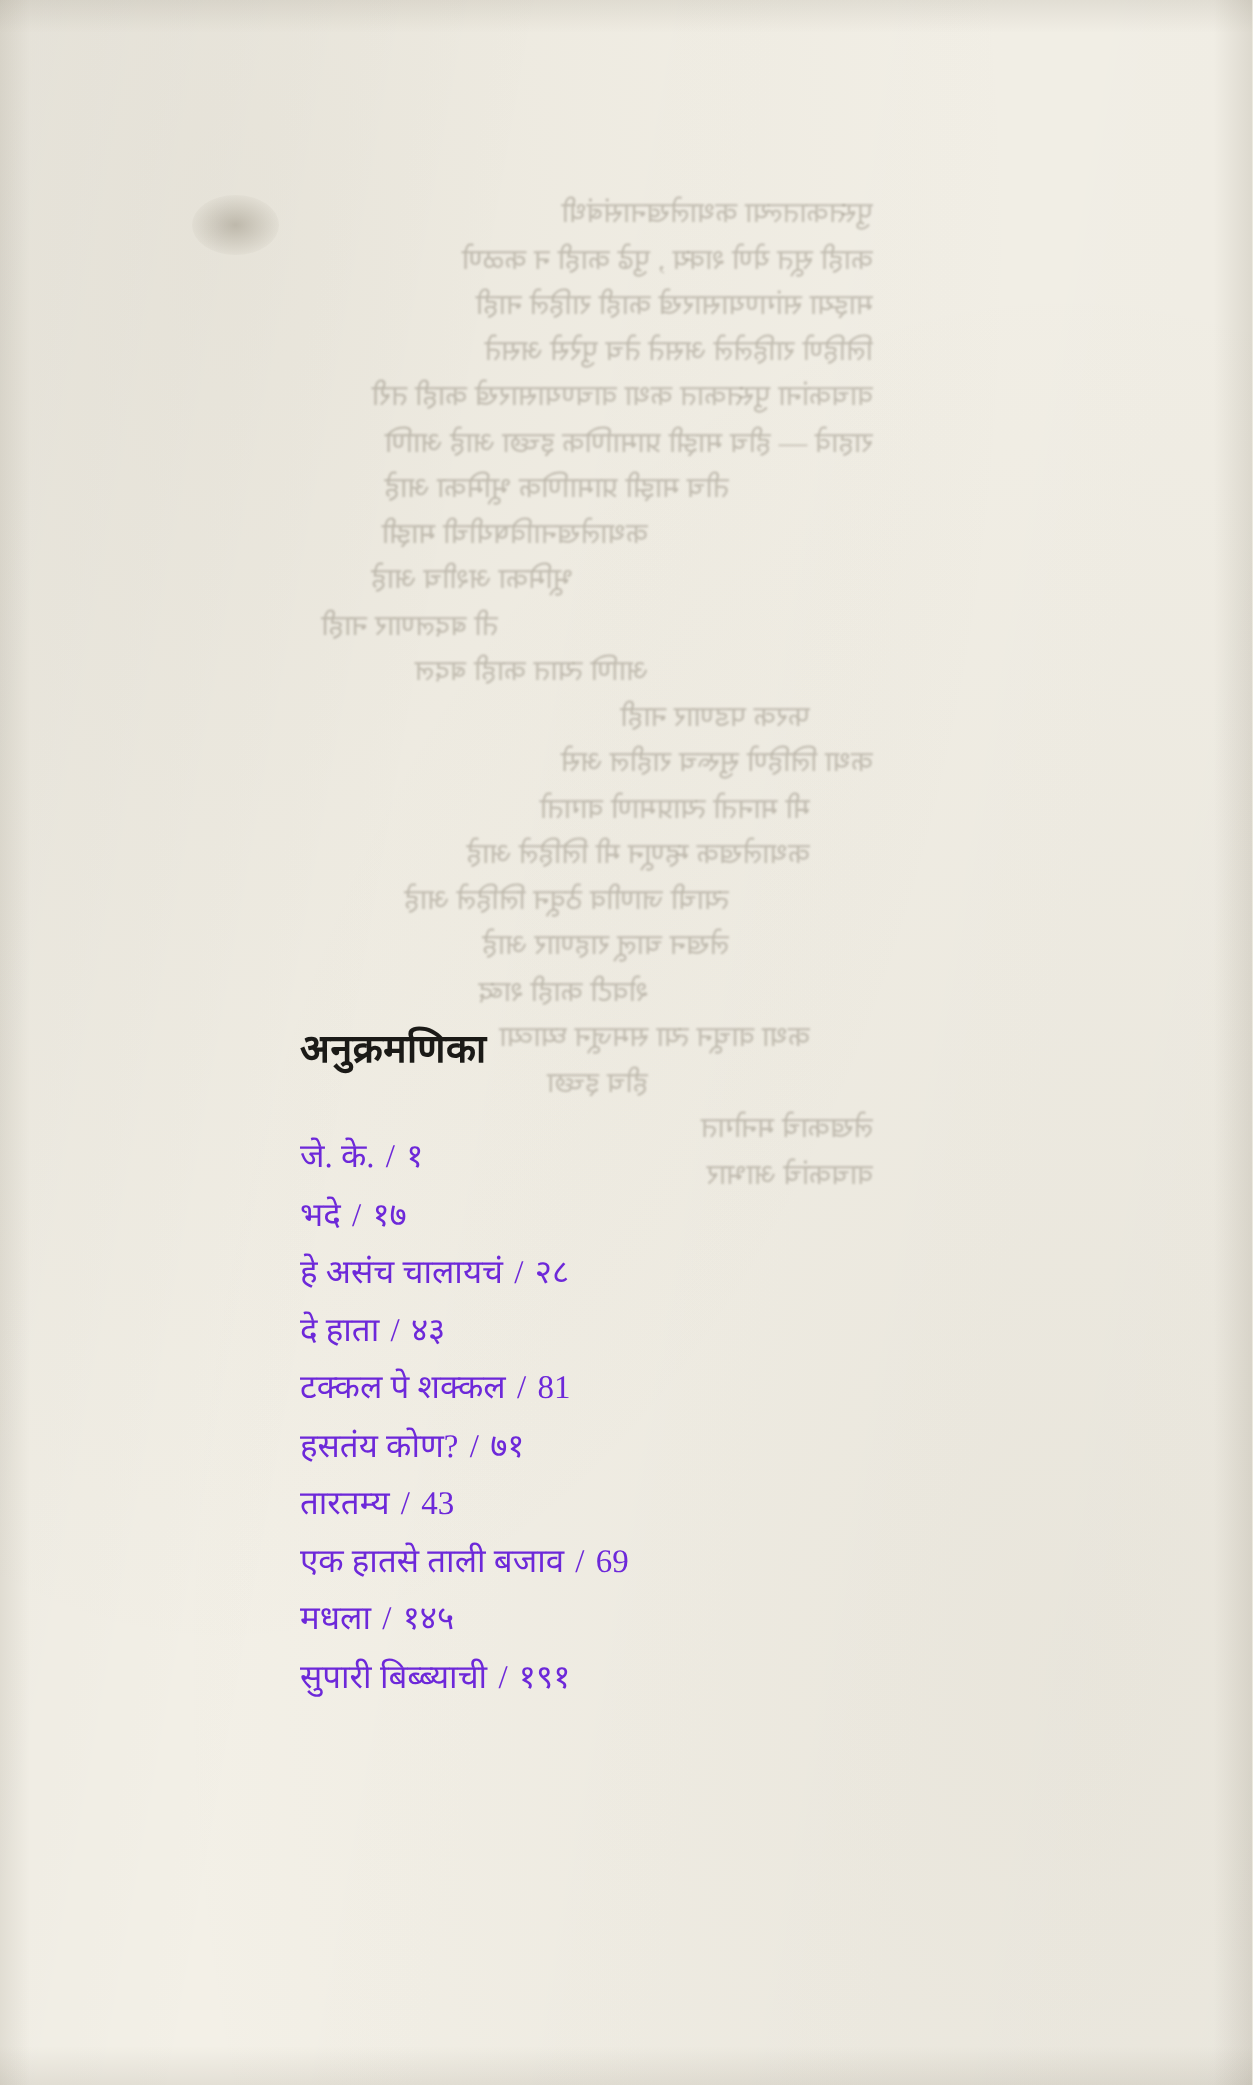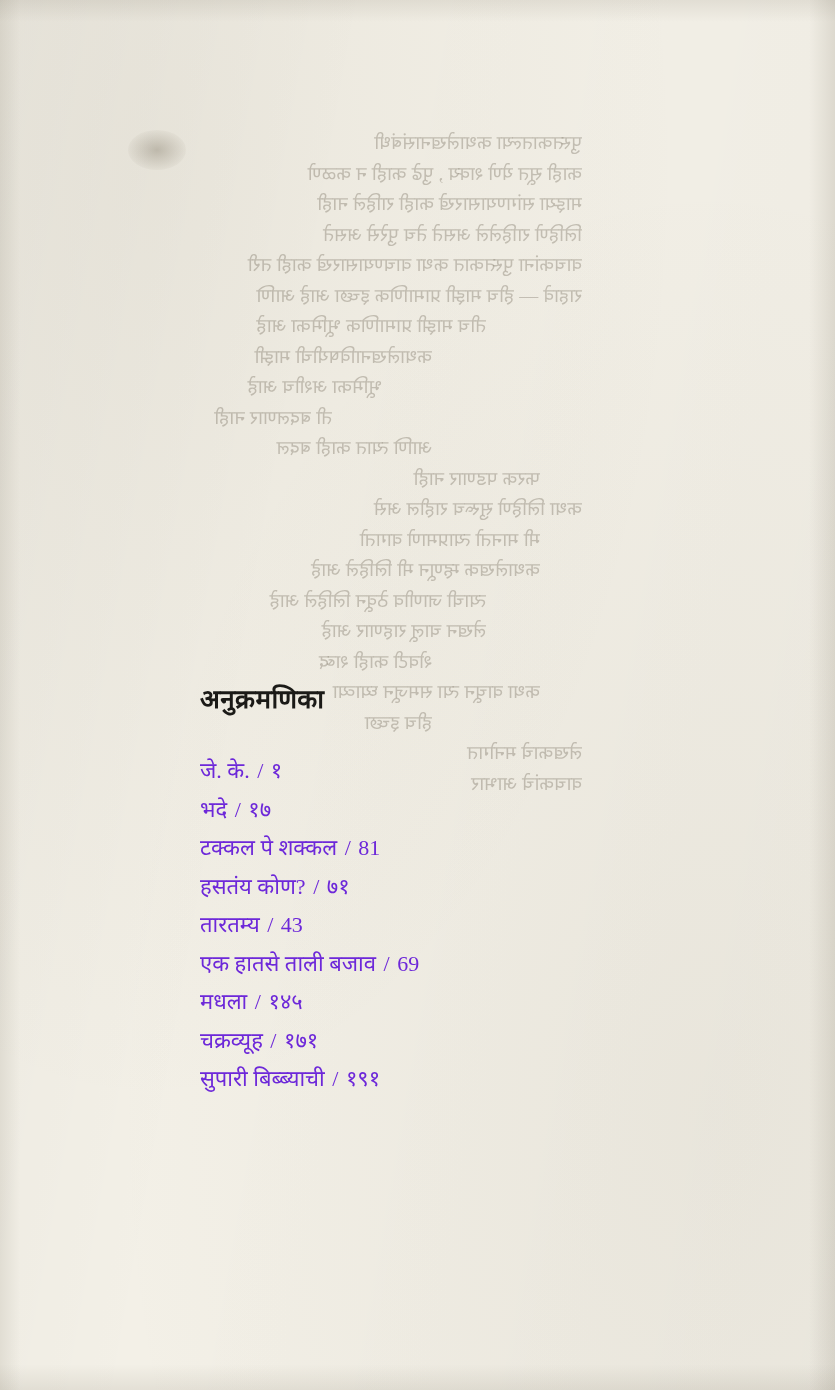--- a/index.html
+++ b/index.html
@@ -172,23 +172,24 @@
       <div class="st-line st-indent-4">हीच इच्छा</div>
       <div class="st-line st-indent-1">लेखकाचे मनोगत</div>
       <div class="st-line st-indent-1">वाचकांचे आभार</div>
     </div>
 
   <div class="toc">
     <h1 class="toc-title">अनुक्रमणिका</h1>
     <ul class="toc-list" id="toc-list">
         <li class="toc-item"><span>जे. के.</span><span class="sep"> / </span><span>१</span></li>
         <li class="toc-item"><span>भदे</span><span class="sep"> / </span><span>१७</span></li>
+        <li class="toc-item"><span>हे असंच चालायचं</span><span class="sep"> / </span><span>२८</span></li>
+        <li class="toc-item"><span>दे हाता</span><span class="sep"> / </span><span>४३</span></li>
         <li class="toc-item"><span>टक्कल पे शक्कल</span><span class="sep"> / </span><span>81</span></li>
         <li class="toc-item"><span>हसतंय कोण?</span><span class="sep"> / </span><span>७१</span></li>
         <li class="toc-item"><span>तारतम्य</span><span class="sep"> / </span><span>43</span></li>
         <li class="toc-item"><span>एक हातसे ताली बजाव</span><span class="sep"> / </span><span>69</span></li>
         <li class="toc-item"><span>मधला</span><span class="sep"> / </span><span>१४५</span></li>
-        <li class="toc-item"><span>चक्रव्यूह</span><span class="sep"> / </span><span>१७१</span></li>
         <li class="toc-item"><span>सुपारी बिब्ब्याची</span><span class="sep"> / </span><span>१९१</span></li>
       </ul>
   </div>
 
 </div>
 
 </body></html>

